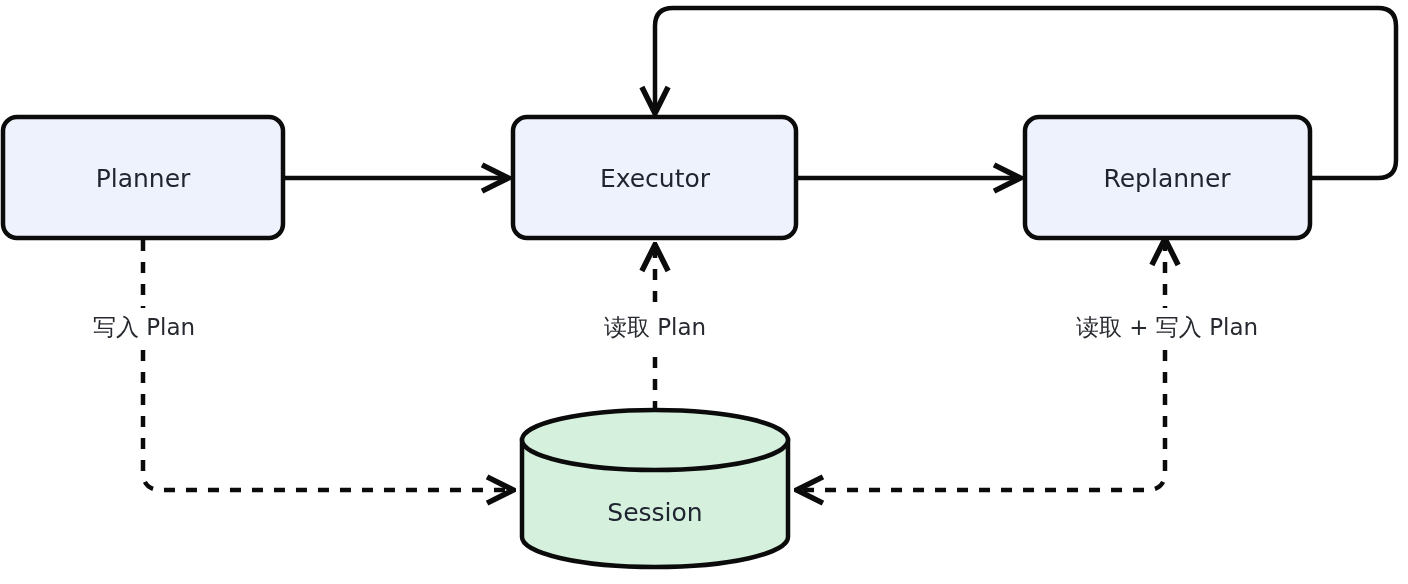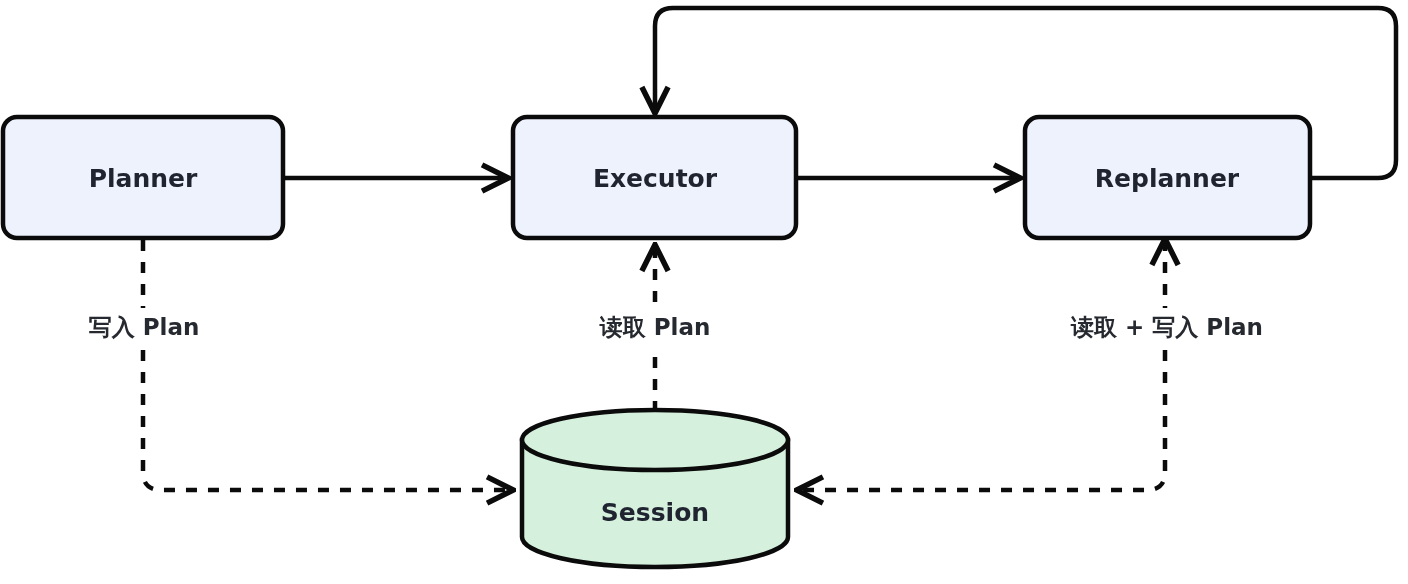--- a/index.html
+++ b/index.html
@@ -9,21 +9,20 @@
   }
   body {
     font-family: "DejaVu Sans", "Liberation Sans", sans-serif;
   }
   #diagram-root {
     position: relative;
     width: 1408px;
     height: 584px;
     background: #ffffff;
     overflow: hidden;
-    font-weight: bold;
   }
   #diagram-svg {
     position: absolute;
     top: 0;
     left: 0;
     width: 1408px;
     height: 584px;
   }
   .node-label {
     font-family: "DejaVu Sans", "Liberation Sans", sans-serif;

